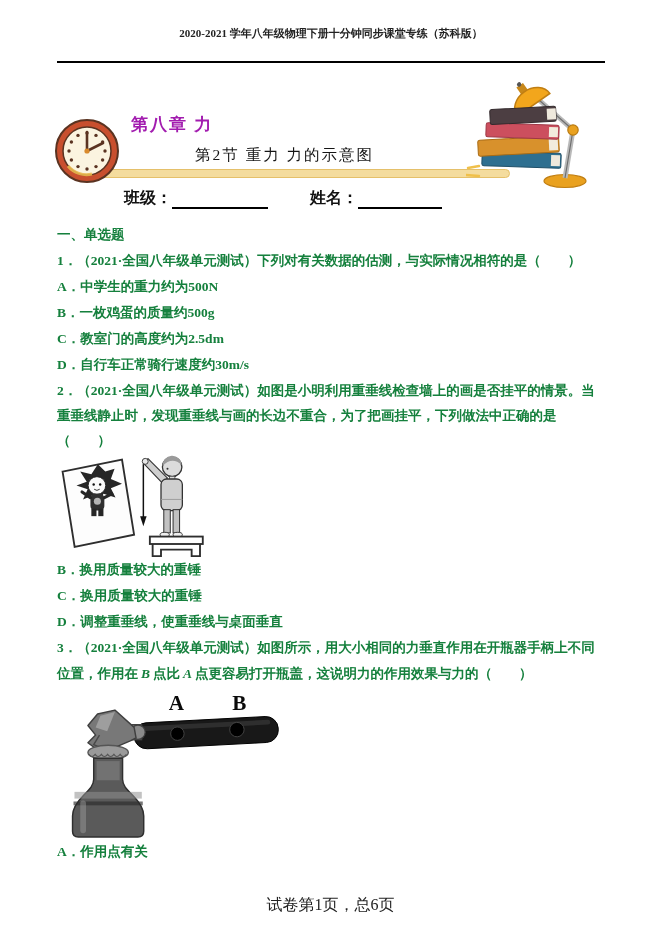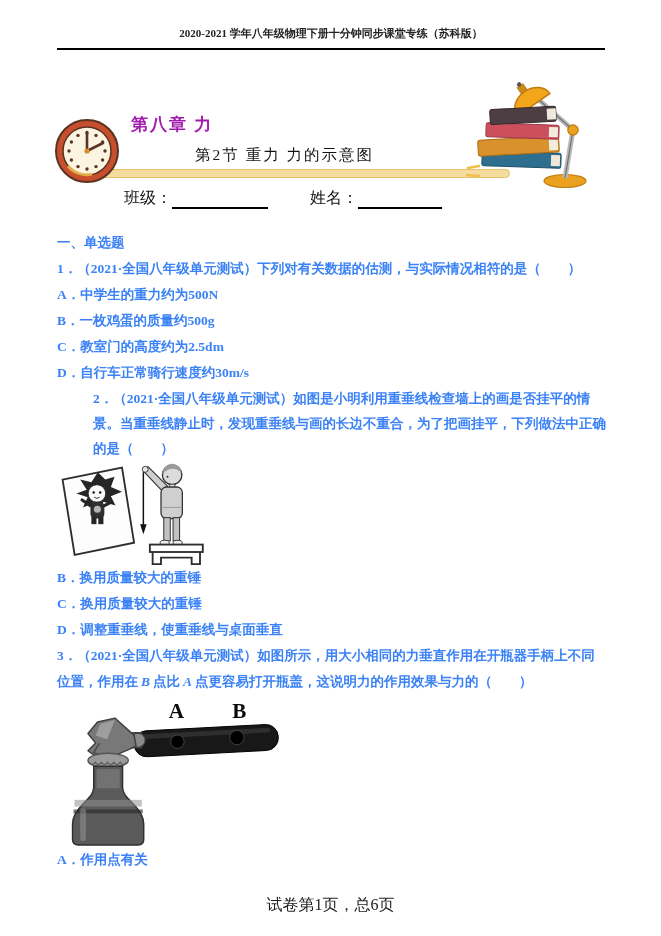--- a/index.html
+++ b/index.html
@@ -4,52 +4,52 @@
 <style>
   * { margin:0; padding:0; box-sizing:border-box; }
   html,body { background:#ffffff; }
   .page {
     position:relative; width:661px; height:936px; background:#fff;
     font-family:"Liberation Serif", serif; color:#111; overflow:hidden;
   }
   .doc-header {
     position:absolute; top:26px; left:57px; right:56px;
     text-align:center; font-size:11px; font-weight:bold; color:#222;
-    padding-bottom:7px; border-bottom:2px solid #000;
+    padding-bottom:20px; border-bottom:2px solid #000;
   }
   
   .banner-bar {
     position:absolute; left:82px; top:169px; width:428px; height:9px;
     background:#F4DC9E; border:1px solid #E5C06A; border-radius:5px;
   }
   .clock-wrap { position:absolute; left:52px; top:116px; width:70px; height:70px; }
   .chapter-title {
     position:absolute; left:131px; top:113px;
     font-size:17px; font-weight:bold; color:#a21caf; letter-spacing:2px;
     font-family:Liberation Serif, serif;
   }
   .section-title {
     position:absolute; left:195px; top:145px;
     font-size:15.5px; font-weight:normal; color:#151515; letter-spacing:2px;
   }
   .illustration-wrap { position:absolute; left:466px; top:72px; width:148px; height:120px; }
   .roster {
-    position:absolute; left:124px; top:188px; font-size:16px; font-weight:normal;
+    position:absolute; left:124px; top:188px; font-size:16px; font-weight:bold;
     display:flex; align-items:flex-end;
   }
   .blank-line { display:inline-block; border-bottom:2px solid #000; height:16px; }
   .blank-class { width:96px; margin-right:42px; }
   .blank-name { width:84px; }
   
   .content {
-    position:absolute; top:230px; left:57px; width:551px;
-    font-size:13.5px; font-weight:bold; color:#3b82f6;
+    position:absolute; top:222px; left:57px; width:551px;
+    font-size:13.5px; font-weight:bold; color:#15803d;
   }
   .line { height:26px; line-height:26px; white-space:nowrap; }
-  .stem2 { line-height:25px;margin-left:36px; }
+  .stem2 { line-height:25px; }
   .stem3 { line-height:26px; }
   .fig1 { width:166px; height:104px; }
   .fig2 { width:235px; height:152px; margin-left:4px; }
   .it { font-style:italic; padding:0 3px; }
   .doc-footer {
     position:absolute; top:895px; left:0; right:0; text-align:center;
     font-size:16px; font-weight:normal; color:#222;
   }
   svg { display:block; }
 </style>

